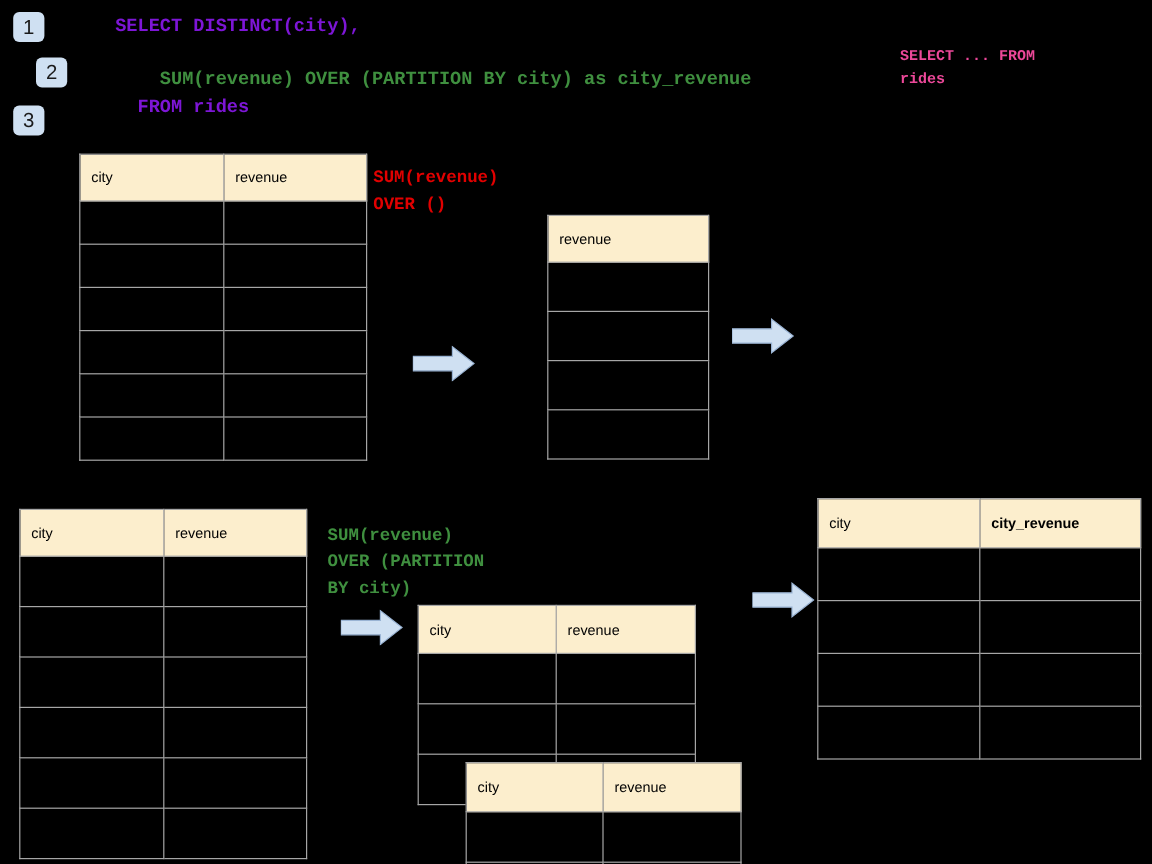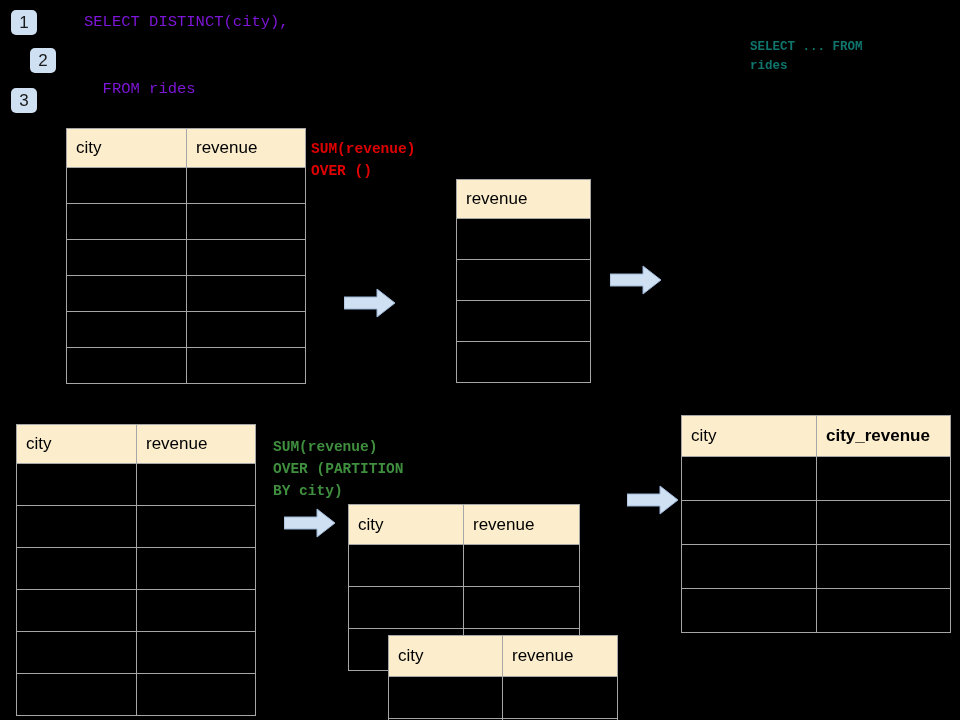--- a/index.html
+++ b/index.html
@@ -31,22 +31,23 @@
     height: 25px;
   }
 
   
   .code {
     position: absolute;
     font-family: "Liberation Mono", monospace;
     font-size: 15.5px;
     line-height: 21.5px;
     white-space: pre;
-    font-weight: normal;
+    font-weight: bold;
     letter-spacing: 0px;
+    margin-left: 12px;
   }
   .code-purple { color: #7d16d6; }
   .code-red    { color: #e10000; }
   .code-green  { color: #3f8f3f; }
 
   .annot {
     position: absolute;
     font-family: "Liberation Mono", monospace;
     font-size: 14.5px;
     line-height: 22px;
@@ -56,40 +57,40 @@
   .annot-red   { color: #e10000; }
   .annot-green { color: #3f8f3f; }
 
   .sidecode {
     position: absolute;
     font-family: "Liberation Mono", monospace;
     font-size: 12.5px;
     line-height: 19px;
     white-space: pre;
     font-weight: bold;
-    color: #0f766e;
+    color: #ec4899;
   }
 
   
   .tbl {
     position: absolute;
     border-collapse: collapse;
     table-layout: fixed;
     background: #000000;
   }
   .tbl td {
     border: 1px solid #a6a6a6;
     padding: 0;
     background: #000000;
   }
   .tbl td.hd {
     background: #fceecd;
     color: #000000;
     font-family: "Liberation Sans", sans-serif;
-    font-size: 17px;
+    font-size: 12px;
     text-align: left;
     padding-left: 9px;
     vertical-align: middle;
     border-color: #a6a6a6;
   }
 
   
   .arrow {
     position: absolute;
   }
@@ -97,20 +98,21 @@
 </head>
 <body>
 
 <div id="canvas">
 
   <div class="badge" style="left:11px; top:10px;">1</div>
   <div class="badge" style="left:30px; top:48px;">2</div>
   <div class="badge" style="left:11px; top:88px;">3</div>
 
   <div class="code code-purple" style="left:84px; top:12px;">SELECT DISTINCT(city),</div>
+  <div class="code code-green" style="left:84px; top:56px;">    SUM(revenue) OVER (PARTITION BY city) as city_revenue</div>
   <div class="code code-purple" style="left:84px; top:79px;">  FROM rides</div>
 
   <div class="sidecode" style="left:750px; top:38px;">SELECT ... FROM</div>
   <div class="sidecode" style="left:750px; top:57px;">rides</div>
 
   <div class="annot annot-red" style="left:311px; top:138px;">SUM(revenue)
 OVER ()</div>
 
   <div class="annot annot-green" style="left:273px; top:436px;">SUM(revenue)
 OVER (PARTITION

